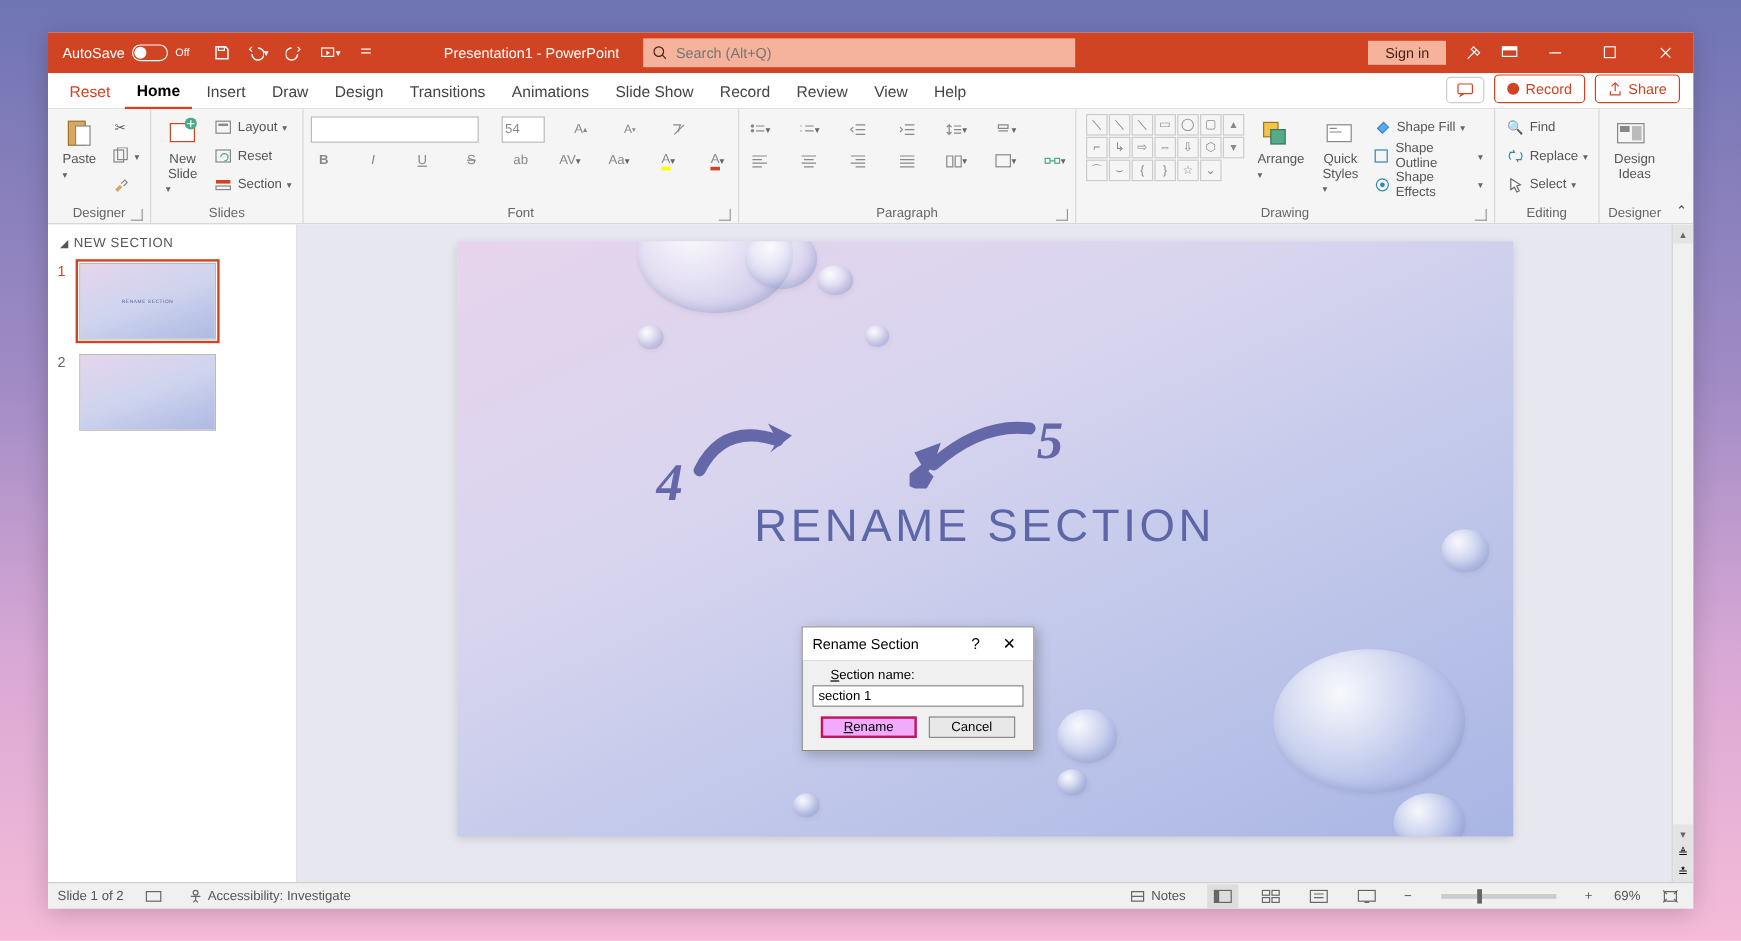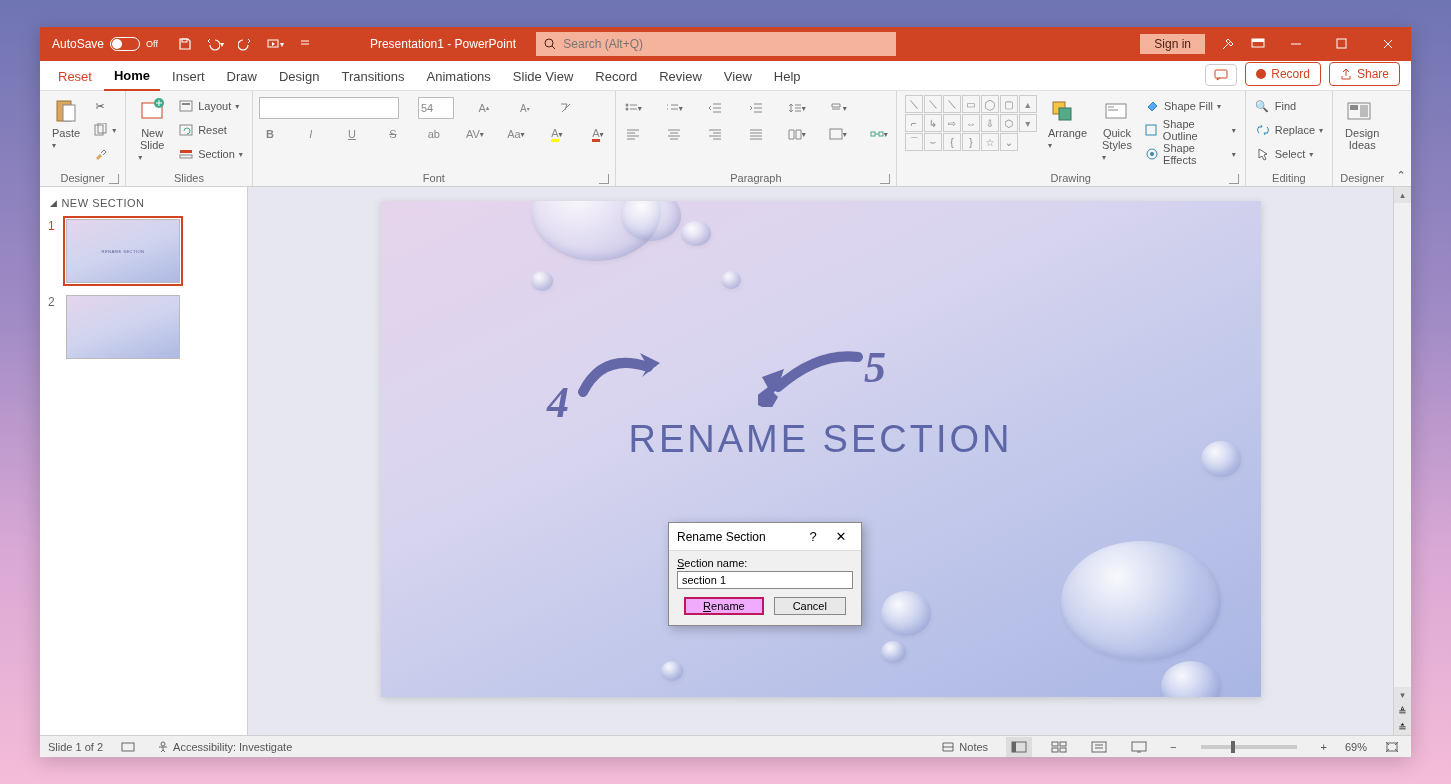--- a/index.html
+++ b/index.html
@@ -76,21 +76,21 @@
 .vscroll .arr.bot { position: absolute; bottom: 32px; left: 0; right: 0; }
 .vscroll .fit { position: absolute; bottom: 16px; left: 0; right: 0; height: 16px; display: flex; align-items: center; justify-content: center; font-size: 10px; background: #e4e4e4; }
 .vscroll .fit2 { position: absolute; bottom: 0; left: 0; right: 0; height: 16px; display: flex; align-items: center; justify-content: center; font-size: 10px; background: #e4e4e4; }
 
 
 .dialog { position: absolute; left: 628px; top: 335px; width: 194px; background: #f0f0f0; border: 1px solid #888; box-shadow: 3px 3px 10px rgba(0,0,0,0.25); z-index: 100; font-size: 11px; }
 .dlg-title { height: 28px; background: #fff; display: flex; align-items: center; padding: 0 8px; border-bottom: 1px solid #ddd; }
 .dlg-title-text { flex: 1; font-size: 12px; }
 .dlg-x { width: 24px; height: 24px; display: flex; align-items: center; justify-content: center; cursor: pointer; font-size: 13px; margin-left: 4px; }
 .dlg-body { padding: 6px 8px 10px; }
-.dlg-lbl { font-size: 11px; margin-bottom: 2px; }
+.dlg-lbl { font-size: 11px; margin-bottom: 2px; margin-left: 15px; }
 .dlg-lbl u { text-decoration: underline; }
 .dlg-input { width: 100%; border: 1px solid #888; padding: 2px 4px; font-size: 11px; background: #fff; margin-bottom: 8px; }
 .dlg-btns { display: flex; gap: 10px; justify-content: center; }
 .dlg-btn { padding: 2px 18px; border: 1px solid #888; background: #e8e8e8; font-size: 11px; cursor: pointer; }
 .dlg-btn.primary { border: 2px solid #be185d; background: #f0abfc; padding: 1px 17px; }
 
 .annot { position: absolute; font-size: 44px; font-weight: 600; color: #6468a8; z-index: 90; font-family: "Segoe Script", cursive; font-style: italic; }
 .arrow-svg { position: absolute; z-index: 89; }
 
 
@@ -185,21 +185,21 @@
   </div>
 
   <div class="tabs">
     <div class="tab file">Reset</div>
     <div class="tab active">Home</div>
     <div class="tab">Insert</div>
     <div class="tab">Draw</div>
     <div class="tab">Design</div>
     <div class="tab">Transitions</div>
     <div class="tab">Animations</div>
-    <div class="tab">Slide View</div>
+    <div class="tab">Slide Show</div>
     <div class="tab">Record</div>
     <div class="tab">Review</div>
     <div class="tab">View</div>
     <div class="tab">Help</div>
     <div class="tabs-spacer"></div>
     <div class="comment-btn">
         <svg width="14" height="12">
           <rect x="1" y="1" width="12" height="8" rx="1" fill="none" stroke="#d04423"></rect>
           <path d="M4 9l-1 2 3-2" fill="none" stroke="#d04423"></path>
         </svg>

